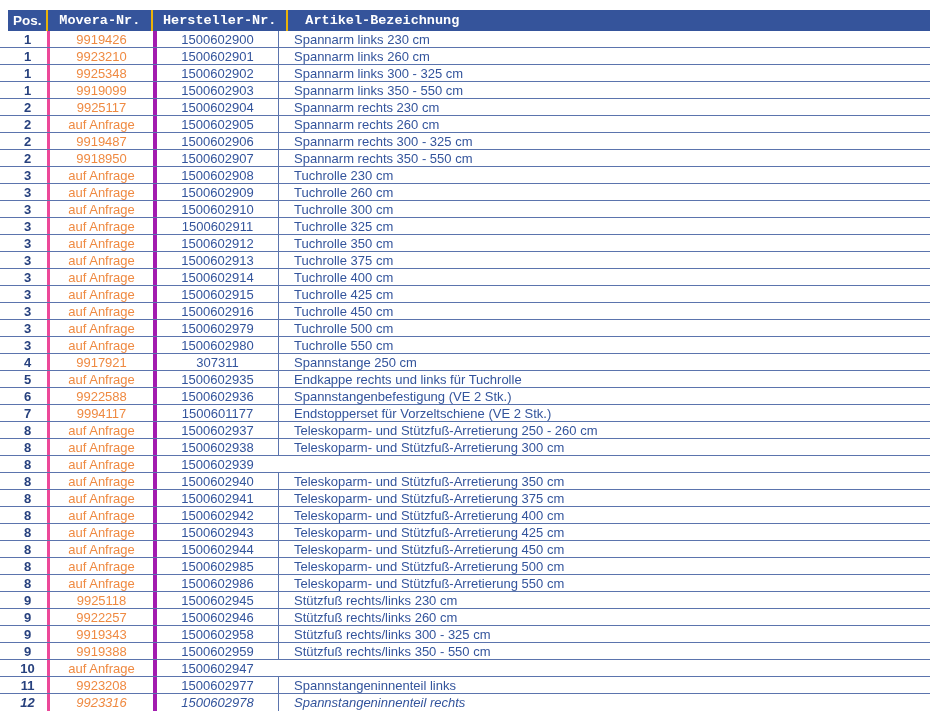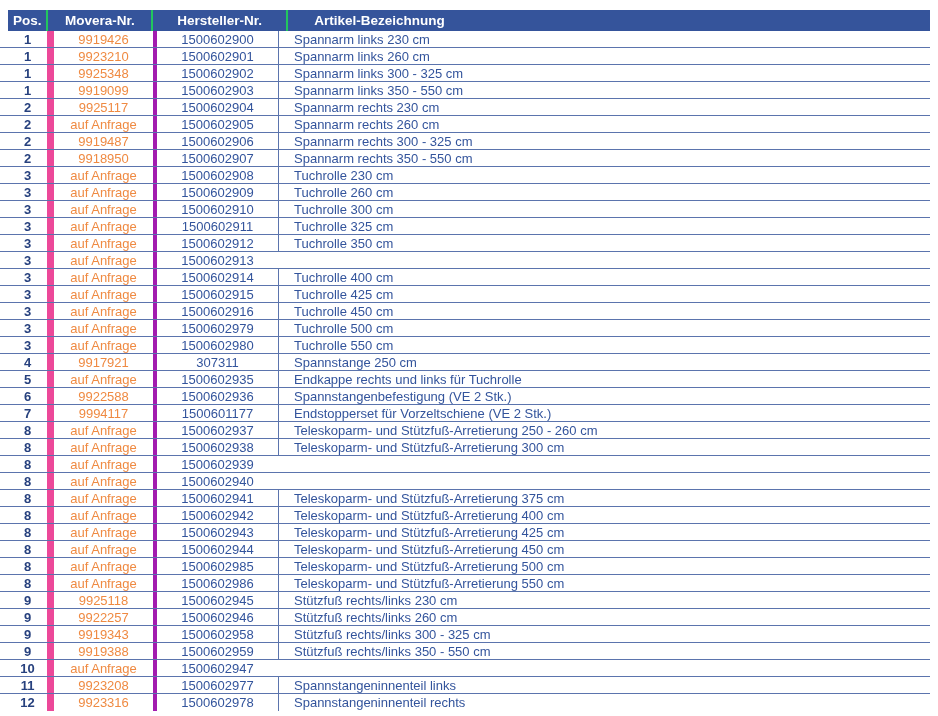--- a/index.html
+++ b/index.html
@@ -18,48 +18,48 @@
     width: 922px;
     height: 21px;
     background: #35549b;
     display: flex;
     align-items: center;
     color: #ffffff;
     font-weight: bold;
     font-size: 13.5px;
   }
   .thead .hcell { height: 100%; display: flex; align-items: center; justify-content: center; }
-  .thead .hcell + .hcell { border-left: 2px solid #22c55e; }
+  .thead .hcell + .hcell { border-left: 2px solid #eab308; font-family: Liberation Mono, monospace; }
   .h-pos       { width: 39px; }
   .h-movera    { width: 106px; }
   .h-herst     { width: 137px; }
-  .h-artikel   { width: 652px; justify-content: flex-start !important; padding-left: 26px; }
+  .h-artikel   { width: 652px; justify-content: flex-start !important; padding-left: 17px; }
 
   
   .tbody { width: 930px; }
   .trow {
     width: 930px;
     height: 17px;
     display: flex;
     align-items: stretch;
     border-bottom: 1px solid #5b74ad;
     font-size: 13px;
     line-height: 15px;
   }
-  .trow:last-child { border-bottom: none; }
+  .trow:last-child { border-bottom: none; font-style: italic; }
   .tcell { display: flex; align-items: center; justify-content: center; white-space: nowrap; overflow: hidden; }
   .c-pos {
     width: 47px;
     padding-left: 8px;
     font-weight: bold;
     color: #27417e;
   }
   .c-movera {
     width: 106px;
-    border-left: 7px solid #ec4899;
+    border-left: 3px solid #ec4899;
     color: #ef8a42;
   }
   .c-herst {
     width: 125px;
     border-left: 4px solid #a21caf;
     color: #33549c;
   }
   .c-artikel {
     width: 652px;
     border-left: 1px solid #5b74ad;
@@ -154,20 +154,21 @@
       <div class="trow">
         <div class="tcell c-pos">3</div>
         <div class="tcell c-movera">auf Anfrage</div>
         <div class="tcell c-herst">1500602912</div>
         <div class="tcell c-artikel">Tuchrolle 350 cm</div>
       </div>
       <div class="trow">
         <div class="tcell c-pos">3</div>
         <div class="tcell c-movera">auf Anfrage</div>
         <div class="tcell c-herst">1500602913</div>
+        <div class="tcell c-artikel">Tuchrolle 375 cm</div>
       </div>
       <div class="trow">
         <div class="tcell c-pos">3</div>
         <div class="tcell c-movera">auf Anfrage</div>
         <div class="tcell c-herst">1500602914</div>
         <div class="tcell c-artikel">Tuchrolle 400 cm</div>
       </div>
       <div class="trow">
         <div class="tcell c-pos">3</div>
         <div class="tcell c-movera">auf Anfrage</div>
@@ -230,20 +231,21 @@
       </div>
       <div class="trow">
         <div class="tcell c-pos">8</div>
         <div class="tcell c-movera">auf Anfrage</div>
         <div class="tcell c-herst">1500602939</div>
       </div>
       <div class="trow">
         <div class="tcell c-pos">8</div>
         <div class="tcell c-movera">auf Anfrage</div>
         <div class="tcell c-herst">1500602940</div>
+        <div class="tcell c-artikel">Teleskoparm- und Stützfuß-Arretierung 350 cm</div>
       </div>
       <div class="trow">
         <div class="tcell c-pos">8</div>
         <div class="tcell c-movera">auf Anfrage</div>
         <div class="tcell c-herst">1500602941</div>
         <div class="tcell c-artikel">Teleskoparm- und Stützfuß-Arretierung 375 cm</div>
       </div>
       <div class="trow">
         <div class="tcell c-pos">8</div>
         <div class="tcell c-movera">auf Anfrage</div>

